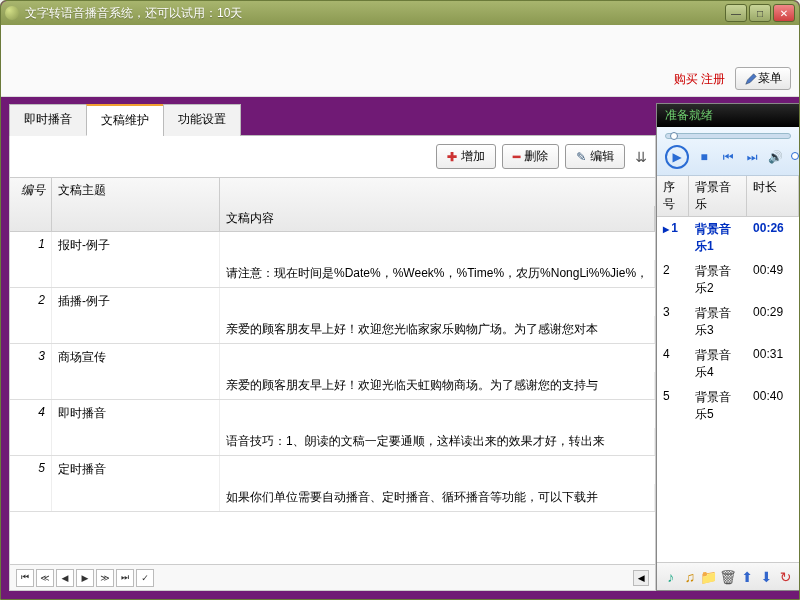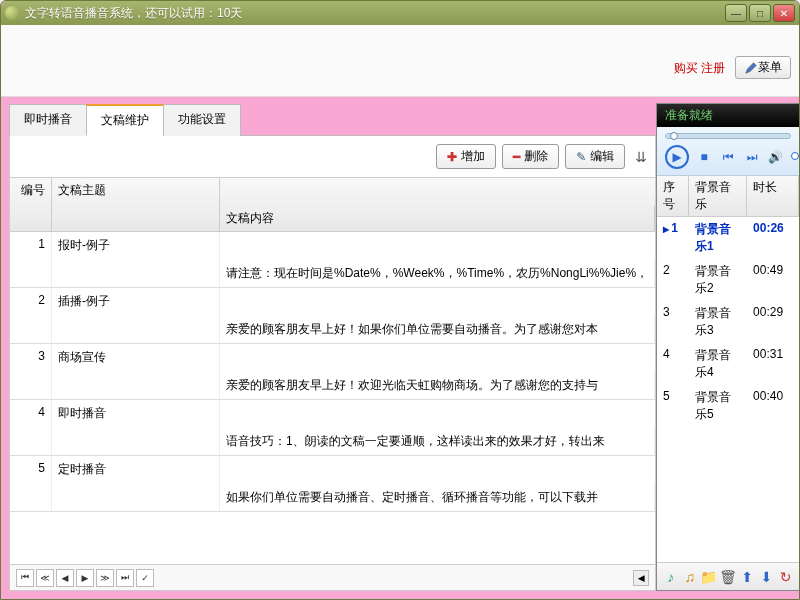--- a/index.html
+++ b/index.html
@@ -1,42 +1,42 @@
 <!DOCTYPE html>
 <html><head>
 <meta charset="utf-8">
 <style>
 * { box-sizing: border-box; margin: 0; padding: 0; }
 body { font-family: "Microsoft YaHei", SimSun, Arial, sans-serif; font-size: 12px; background: #f0f0f0; width: 800px; height: 600px; overflow: hidden; }
-.window { width: 800px; height: 600px; background: #f9a8d4; border: 1px solid #6b7a3a; border-radius: 6px 6px 0 0; display: flex; flex-direction: column; justify-content: flex-end; }
+.window { width: 800px; height: 600px; background: #701a75; border: 1px solid #6b7a3a; border-radius: 6px 6px 0 0; display: flex; flex-direction: column; justify-content: flex-end; }
 .titlebar { height: 24px; background: linear-gradient(to bottom, #a8b56e, #8a9850); border-radius: 6px 6px 0 0; display: flex; align-items: center; padding: 0 4px; color: #fff; font-size: 12px; }
 .titlebar .app-icon { width: 14px; height: 14px; border-radius: 50%; background: radial-gradient(circle at 30% 30%, #d4e088, #8a9850); margin-right: 6px; }
 .titlebar .title-text { flex: 1; text-shadow: 0 1px 1px rgba(0,0,0,0.3); }
 .win-btns { display: flex; gap: 2px; }
 .win-btn { width: 22px; height: 18px; border: 1px solid #5a6830; background: linear-gradient(to bottom, #c8d498, #9aa868); border-radius: 3px; display: flex; align-items: center; justify-content: center; font-size: 10px; color: #333; cursor: pointer; }
 .win-btn.close { background: linear-gradient(to bottom, #f08888, #d04040); color: #fff; }
-.header-bar { height: 72px; background: #fafafa; border-bottom: 1px solid #ddd; display: flex; align-items: flex-end; justify-content: flex-end; padding: 15px 8px; gap: 8px; }
+.header-bar { height: 72px; background: #fafafa; border-bottom: 1px solid #ddd; display: flex; align-items: flex-end; justify-content: flex-end; padding: 4px 8px; gap: 8px; }
 .link-buy { color: #c00; cursor: pointer; padding-bottom: 4px; margin-right: 2px; }
 .menu-btn { border: 1px solid #aaa; background: linear-gradient(to bottom, #fff, #e8e8e8); padding: 2px 8px; border-radius: 3px; display: flex; align-items: center; cursor: pointer; margin-bottom: 2px; }
 .pen-icon { width: 14px; height: 14px; display: inline-block; }
 .content-row { flex: 1; display: flex; padding: 6px 8px 8px 8px; overflow: hidden; }
 .left-pane { flex: 1; display: flex; flex-direction: column; }
 .tabs { display: flex; border-bottom: 1px solid #bbb; }
 .tab { padding: 6px 14px; border: 1px solid #bbb; border-bottom: none; background: #f2f2f2; margin-right: -1px; cursor: pointer; position: relative; top: 1px; }
 .tab.active { background: #fff; border-top: 2px solid #f0a030; border-bottom: 1px solid #fff; }
 .toolbar { display: flex; justify-content: flex-end; align-items: center; gap: 6px; padding: 8px 4px; border: 1px solid #ccc; border-top: none; background: #fff; }
 .tbtn { border: 1px solid #999; background: linear-gradient(to bottom, #fff, #eee); padding: 3px 10px; border-radius: 3px; display: flex; align-items: center; gap: 4px; cursor: pointer; }
 .plus { color: #c33; font-weight: bold; }
 .minus { color: #c33; font-weight: bold; }
 .edit-ico { color: #357; }
 .expand-icon { font-size: 14px; color: #555; cursor: pointer; margin-left: 4px; margin-right: 4px; }
 .grid { flex: 1; border: 1px solid #ccc; border-top: none; background: #fff; overflow: hidden; display: flex; flex-direction: column; }
 .grid-head { display: flex; background: linear-gradient(to bottom, #f8f8f8, #e8e8e8); border-bottom: 1px solid #ccc; }
 .grid-head > div { padding: 4px 6px; border-right: 1px solid #ccc; font-weight: normal; }
-.col-num { width: 42px; text-align: right; }
+.col-num { width: 42px; text-align: right; font-style: italic; }
 .col-topic { width: 168px; }
 .col-content { flex: 1; margin-top: 28px; }
 .grid-body { flex: 1; overflow: auto; }
 .grid-row { display: flex; border-bottom: 1px solid #ddd; }
 .grid-row > div { padding: 5px 6px; border-right: 1px solid #eee; overflow: hidden; white-space: nowrap; text-overflow: ellipsis; }
 .grid-footer { height: 26px; border-top: 1px solid #ccc; display: flex; align-items: center; padding: 0 6px; gap: 2px; background: #f8f8f8; }
 .nav-btn { width: 18px; height: 18px; border: 1px solid #bbb; background: #fff; display: flex; align-items: center; justify-content: center; font-size: 9px; color: #333; cursor: pointer; }
 .scroll-stub { flex: 1; }
 .scroll-arrow { width: 16px; height: 16px; border: 1px solid #bbb; background: #eee; display: flex; align-items: center; justify-content: center; font-size: 9px; cursor: pointer; }
 .right-pane { width: 206px; border: 1px solid #888; background: #fff; display: flex; flex-direction: column; }
@@ -118,21 +118,21 @@
         </div>
         <div class="grid-body" id="grid-body">
             <div class="grid-row">
               <div class="col-num">1</div>
               <div class="col-topic">报时-例子</div>
               <div class="col-content">请注意：现在时间是%Date%，%Week%，%Time%，农历%NongLi%%Jie%，</div>
             </div>
             <div class="grid-row">
               <div class="col-num">2</div>
               <div class="col-topic">插播-例子</div>
-              <div class="col-content">亲爱的顾客朋友早上好！如果你们单位需要自动播音。为了感谢您对本</div>
+              <div class="col-content">亲爱的顾客朋友早上好！欢迎您光临家家乐购物广场。为了感谢您对本</div>
             </div>
             <div class="grid-row">
               <div class="col-num">3</div>
               <div class="col-topic">商场宣传</div>
               <div class="col-content">亲爱的顾客朋友早上好！欢迎光临天虹购物商场。为了感谢您的支持与</div>
             </div>
             <div class="grid-row">
               <div class="col-num">4</div>
               <div class="col-topic">即时播音</div>
               <div class="col-content">语音技巧：1、朗读的文稿一定要通顺，这样读出来的效果才好，转出来</div>

